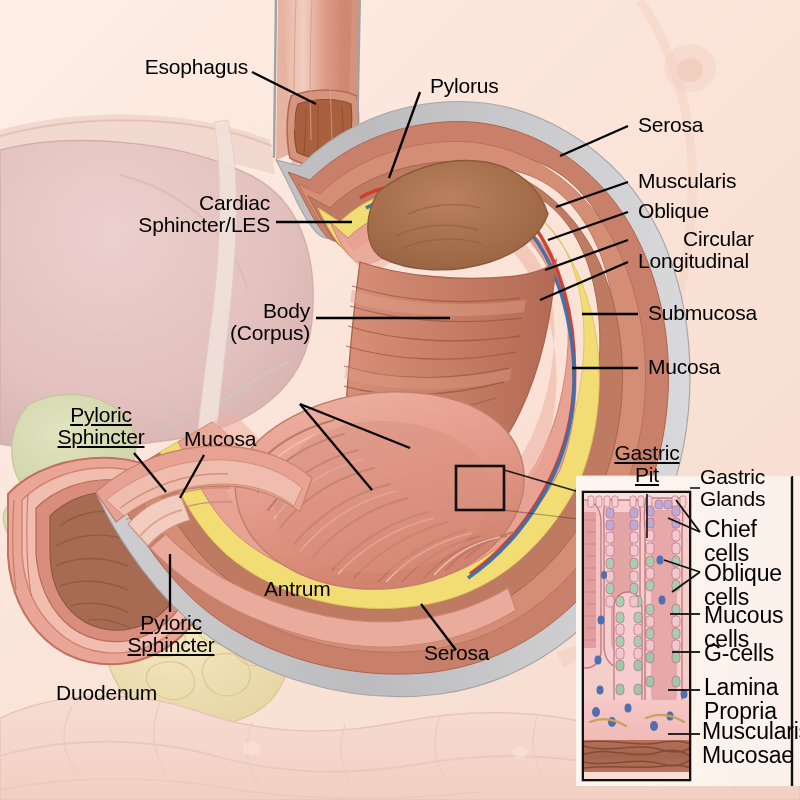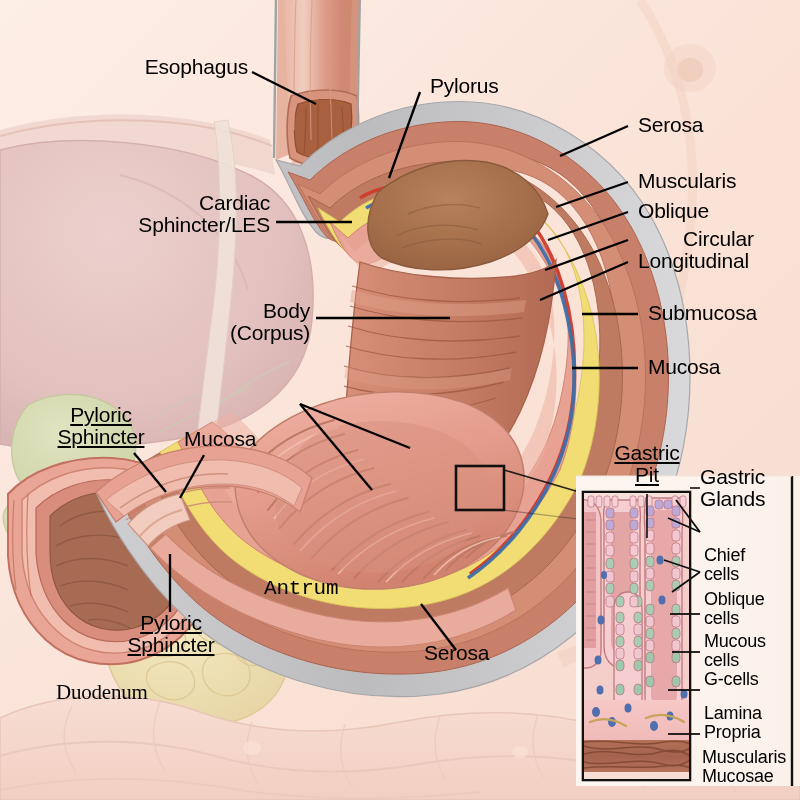--- a/index.html
+++ b/index.html
@@ -1,21 +1,21 @@
 <!DOCTYPE html>
 <html><head>
 <meta charset="utf-8">
 <style>
   html,body{margin:0;padding:0;background:#fff;}
   #stage{position:relative;width:800px;height:800px;overflow:hidden;
          font-family:"Liberation Sans",sans-serif;background:#fde047;}
   svg{display:block;}
   .lbl{position:absolute;color:#000;font-size:21px;line-height:1.03;
        font-family:"Liberation Sans",sans-serif;white-space:pre;letter-spacing:-0.2px;}
-  .lbl.sm{font-size:18px;margin-top:28px;}
+  .lbl.sm{font-size:23px;}
   .r{text-align:right;}
   .c{text-align:center;text-decoration:underline;}
 </style>
 </head>
 <body>
 
 <div id="stage">
 
   <svg width="800" height="800" viewBox="0 0 800 800">
     <defs>
@@ -668,23 +668,23 @@
 
 
   <div class="lbl c" style="left:36px;top:404px;width:130px;">Pyloric
 Sphincter</div>
 
   <div class="lbl" style="left:184px;top:428px;">Mucosa</div>
 
   <div class="lbl c" style="left:106px;top:612px;width:130px;">Pyloric
 Sphincter</div>
 
-  <div class="lbl" style="left:264px;top:578px;font-family:Liberation Mono, monospace;">Antrum</div>
-
-  <div class="lbl" style="left:56px;top:682px;font-family:Liberation Serif, serif;">Duodenum</div>
+  <div class="lbl" style="left:264px;top:578px;">Antrum</div>
+
+  <div class="lbl" style="left:56px;top:682px;">Duodenum</div>
 
   <div class="lbl" style="left:424px;top:642px;">Serosa</div>
 
   <div class="lbl c" style="left:600px;top:442px;width:94px;">Gastric
 Pit</div>
   <div class="lbl" style="left:700px;top:466px;">Gastric
 Glands</div>
   <div class="lbl sm" style="left:704px;top:518px;">Chief
 cells</div>
   <div class="lbl sm" style="left:704px;top:562px;">Oblique

